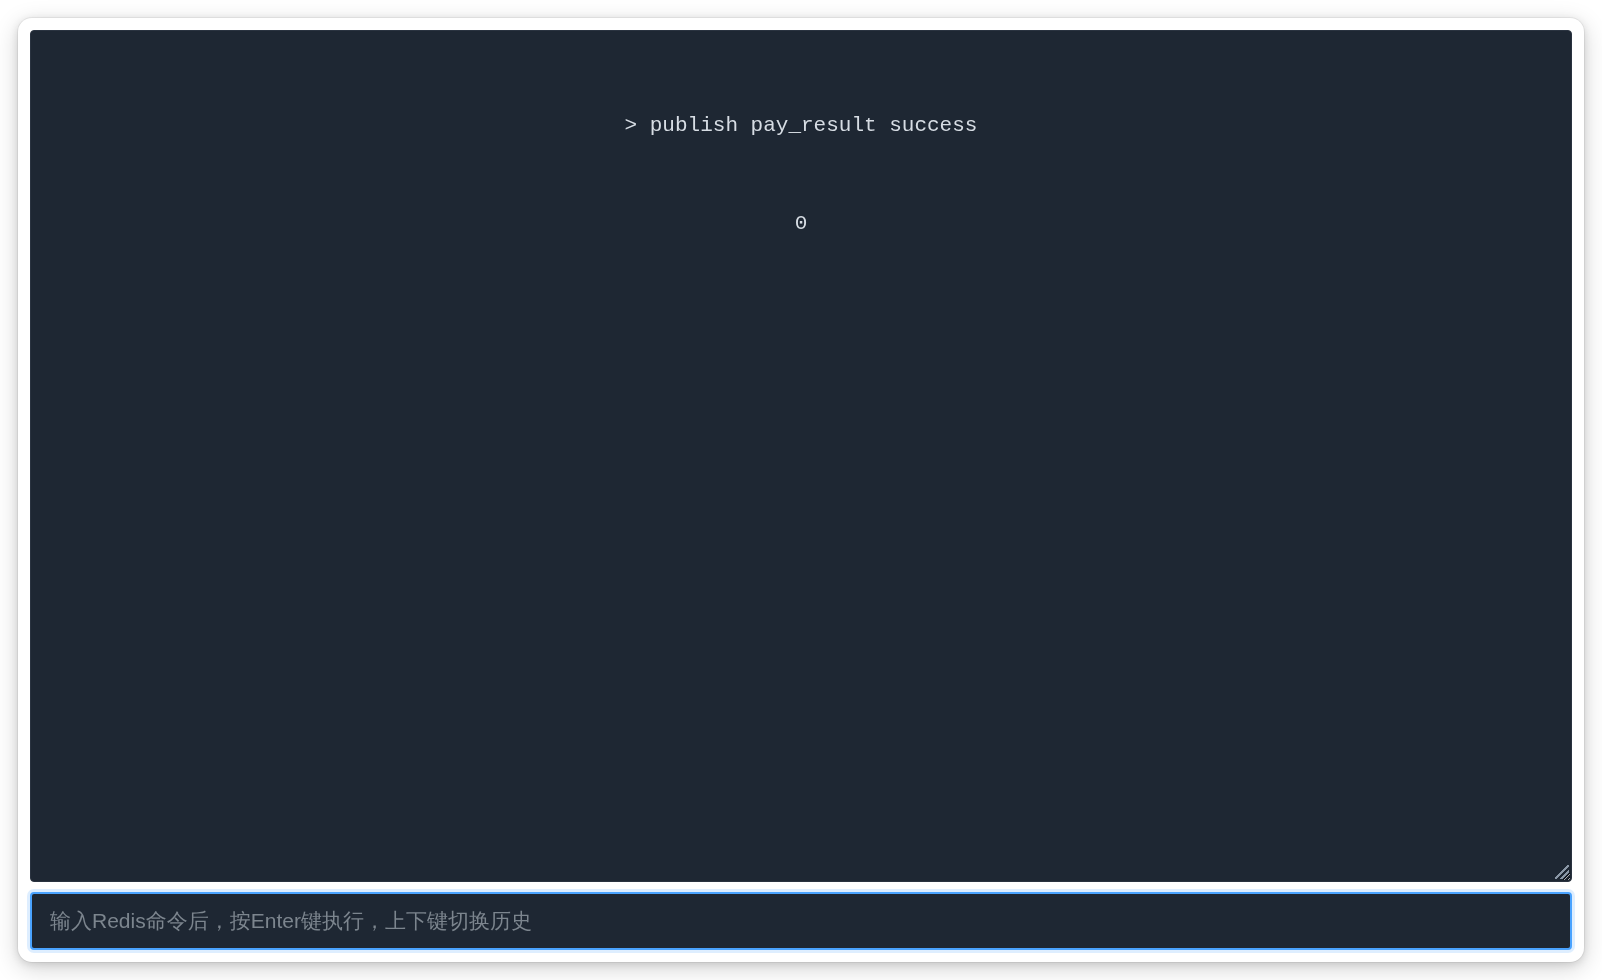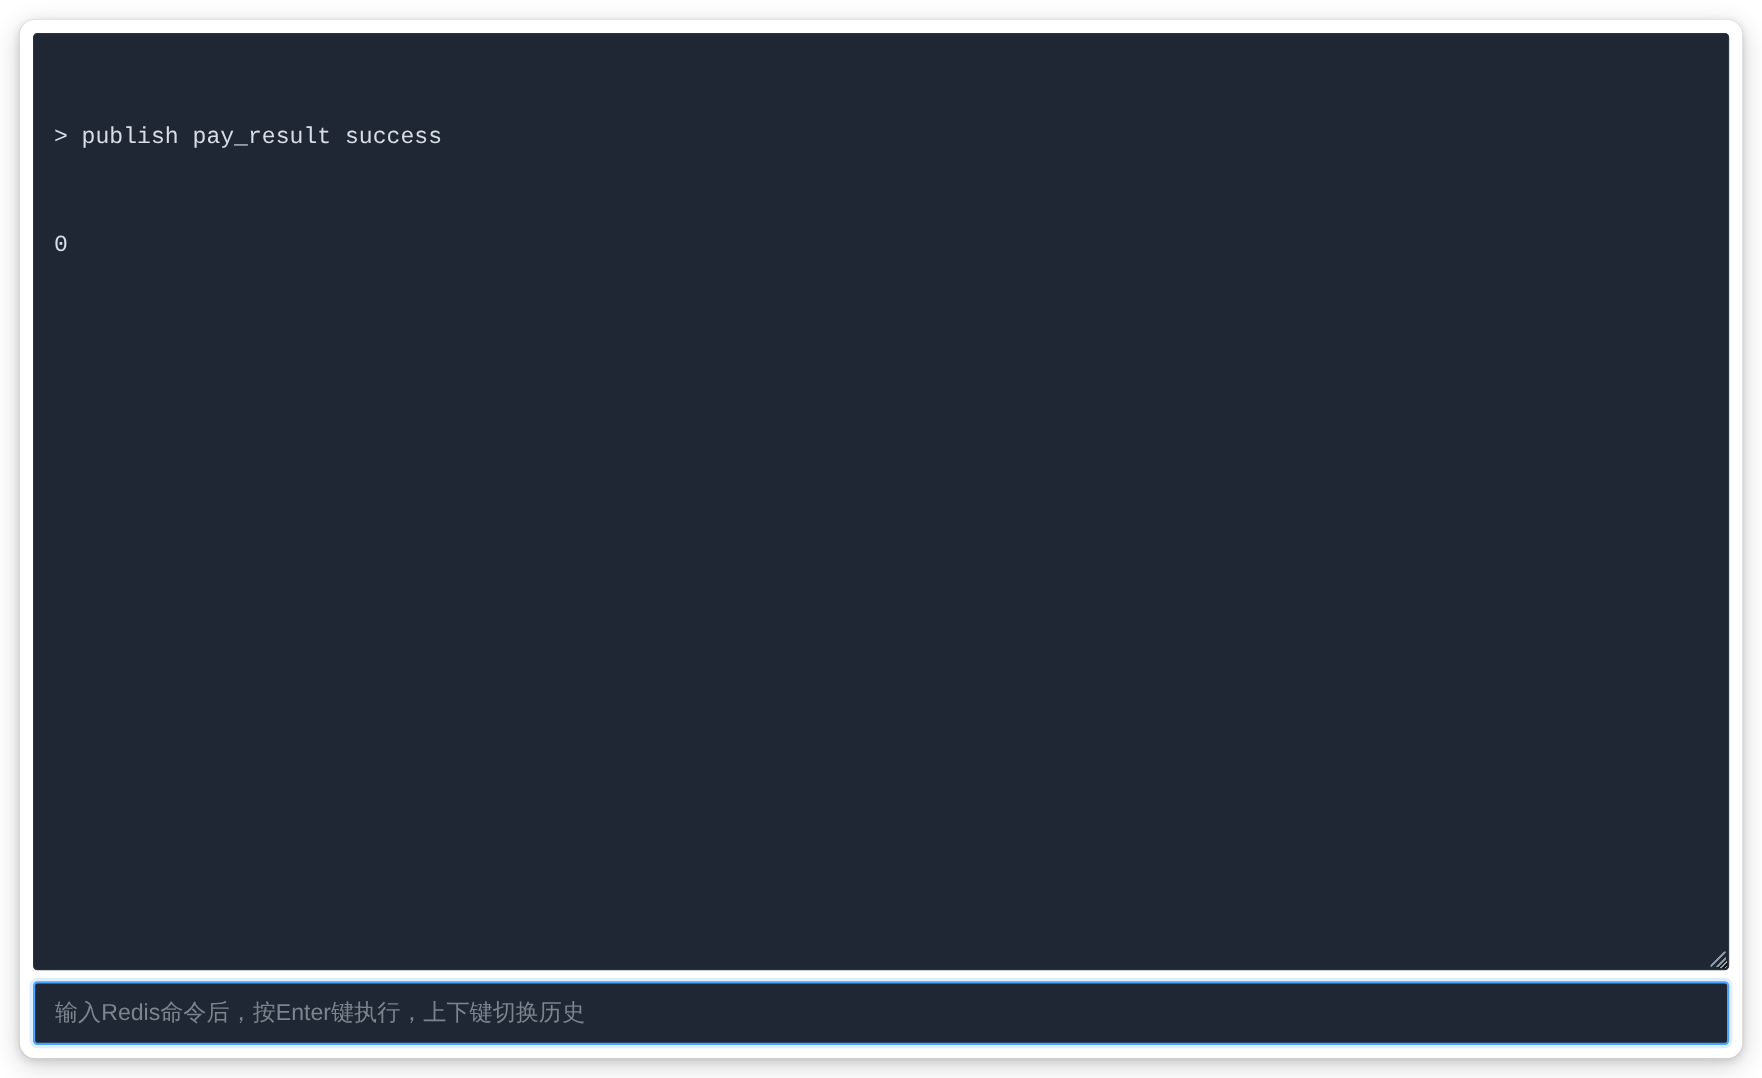--- a/index.html
+++ b/index.html
@@ -32,20 +32,21 @@
       border-radius: 4px;
       padding: 14px 18px;
       font-family: "SFMono-Regular", Consolas, "Liberation Mono", Menlo, monospace;
       font-size: 21px;
       line-height: 1.55;
       color: #d7dde4;
       overflow: auto;
       white-space: pre;
       resize: vertical;
       position: relative;
+      text-align: center;
     }
     .terminal-output::after{
       content:"";
       position:absolute;
       right:2px;
       bottom:2px;
       width:14px;
       height:14px;
       background:
         linear-gradient(135deg, transparent 0%, transparent 45%, #8a97a6 45%, #8a97a6 55%, transparent 55%),

